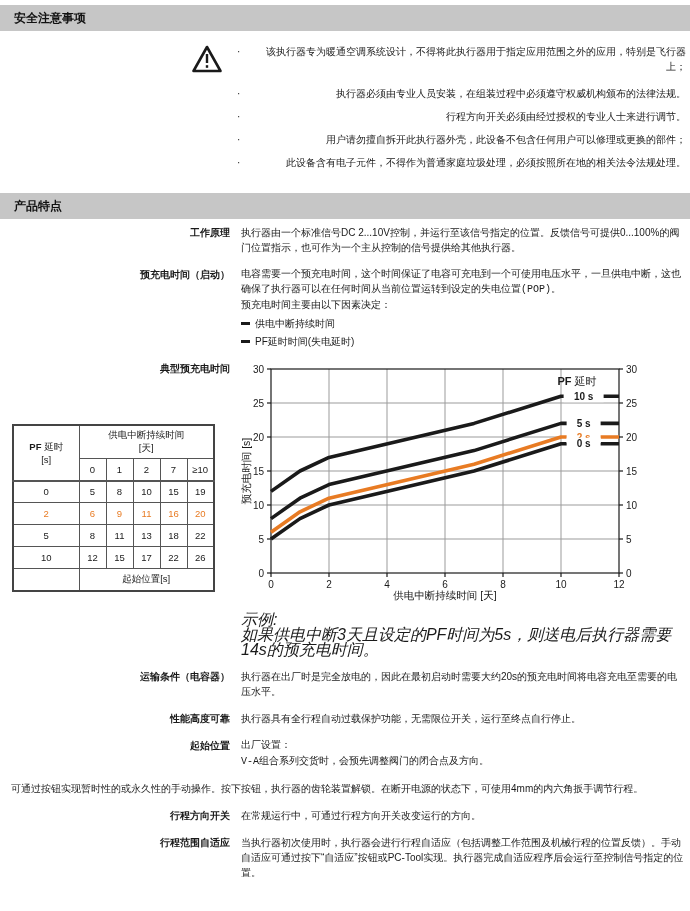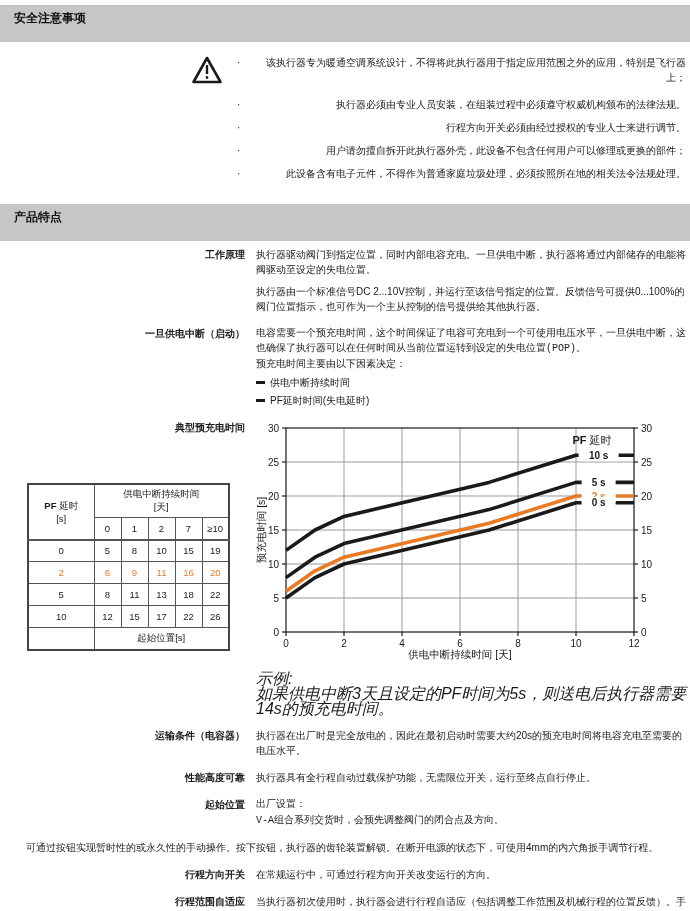--- a/index.html
+++ b/index.html
@@ -1,34 +1,34 @@
 <!DOCTYPE html>
 <html><head>
 <meta charset="utf-8">
 <style>
   * { margin:0; padding:0; box-sizing:border-box; }
   html,body { width:690px; height:911px; background:#ffffff; overflow:hidden;
     font-family:"Liberation Sans","DejaVu Sans",sans-serif; color:#1a1a1a; }
   .page { width:690px; height:911px; position:relative; }
 
-  .section-bar { margin-top:5px; height:37px; background:#c6c6c6; line-height:26px;
+  .section-bar { margin-top:5px; height:26px; background:#c6c6c6; line-height:26px;
     padding-left:14px; font-size:12px; font-weight:bold; color:#111; }
 
   
   .safety-block { padding:13px 0 10px 0; }
   .bullet-row { display:flex; margin-bottom:8px; }
   .gutter { width:237px; flex-shrink:0; display:flex; justify-content:flex-end; padding-right:14px; }
   .bullet-body { flex:1; padding-right:4px; font-size:10px; line-height:15px;
     display:flex; }
   .bullet-marker { width:10px; flex-shrink:0; }
   .bullet-text { flex:1;text-align:right; }
 
   
   .features-block { padding-top:6px; }
-  .frow { display:flex; margin-bottom:12px;padding-left:15px; }
+  .frow { display:flex; margin-bottom:12px; }
   .flabel { width:230px; flex-shrink:0; text-align:right; font-size:10px; line-height:15px;
     color:#1a1a1a; font-weight:bold; }
   .fcontent { flex:1; padding-left:11px; padding-right:3px; font-size:10px; line-height:15px; }
   .fp { margin-bottom:7px; }
   .fp:last-child { margin-bottom:0; }
   .tight { margin-bottom:1px;font-family:Liberation Mono, monospace; }
   .dash-row { display:flex; align-items:center; margin-top:3px; }
   .dash-bullet { width:9px; height:3px; background:#1a1a1a; margin-right:5px; flex-shrink:0; }
 
   
@@ -104,27 +104,26 @@
 
   <div class="section-bar">
     <span>产品特点</span>
   </div>
 
   <div class="features-block">
 
     <div class="frow">
       <div class="flabel">工作原理</div>
       <div class="fcontent">
-        <div class="fp">执行器驱动阀门到指定位置，同时内部电容充电。一旦供电中断，执行器将通过内部储存的电能将阀驱动至设定的失电位置。</div>
         <div class="fp">执行器由一个标准信号DC 2...10V控制，并运行至该信号指定的位置。反馈信号可提供0...100%的阀门位置指示，也可作为一个主从控制的信号提供给其他执行器。</div>
       </div>
     </div>
 
     <div class="frow">
-      <div class="flabel">一旦供电中断（启动）</div>
+      <div class="flabel">预充电时间（启动）</div>
       <div class="fcontent">
         <div class="fp tight">电容需要一个预充电时间，这个时间保证了电容可充电到一个可使用电压水平，一旦供电中断，这也确保了执行器可以在任何时间从当前位置运转到设定的失电位置(POP)。</div>
         <div class="fp tight">预充电时间主要由以下因素决定：</div>
         <div class="dash-row">
           <span class="dash-bullet"></span>
           <span>供电中断持续时间</span>
         </div>
         <div class="dash-row">
           <span class="dash-bullet"></span>
           <span>PF延时时间(失电延时)</span>

